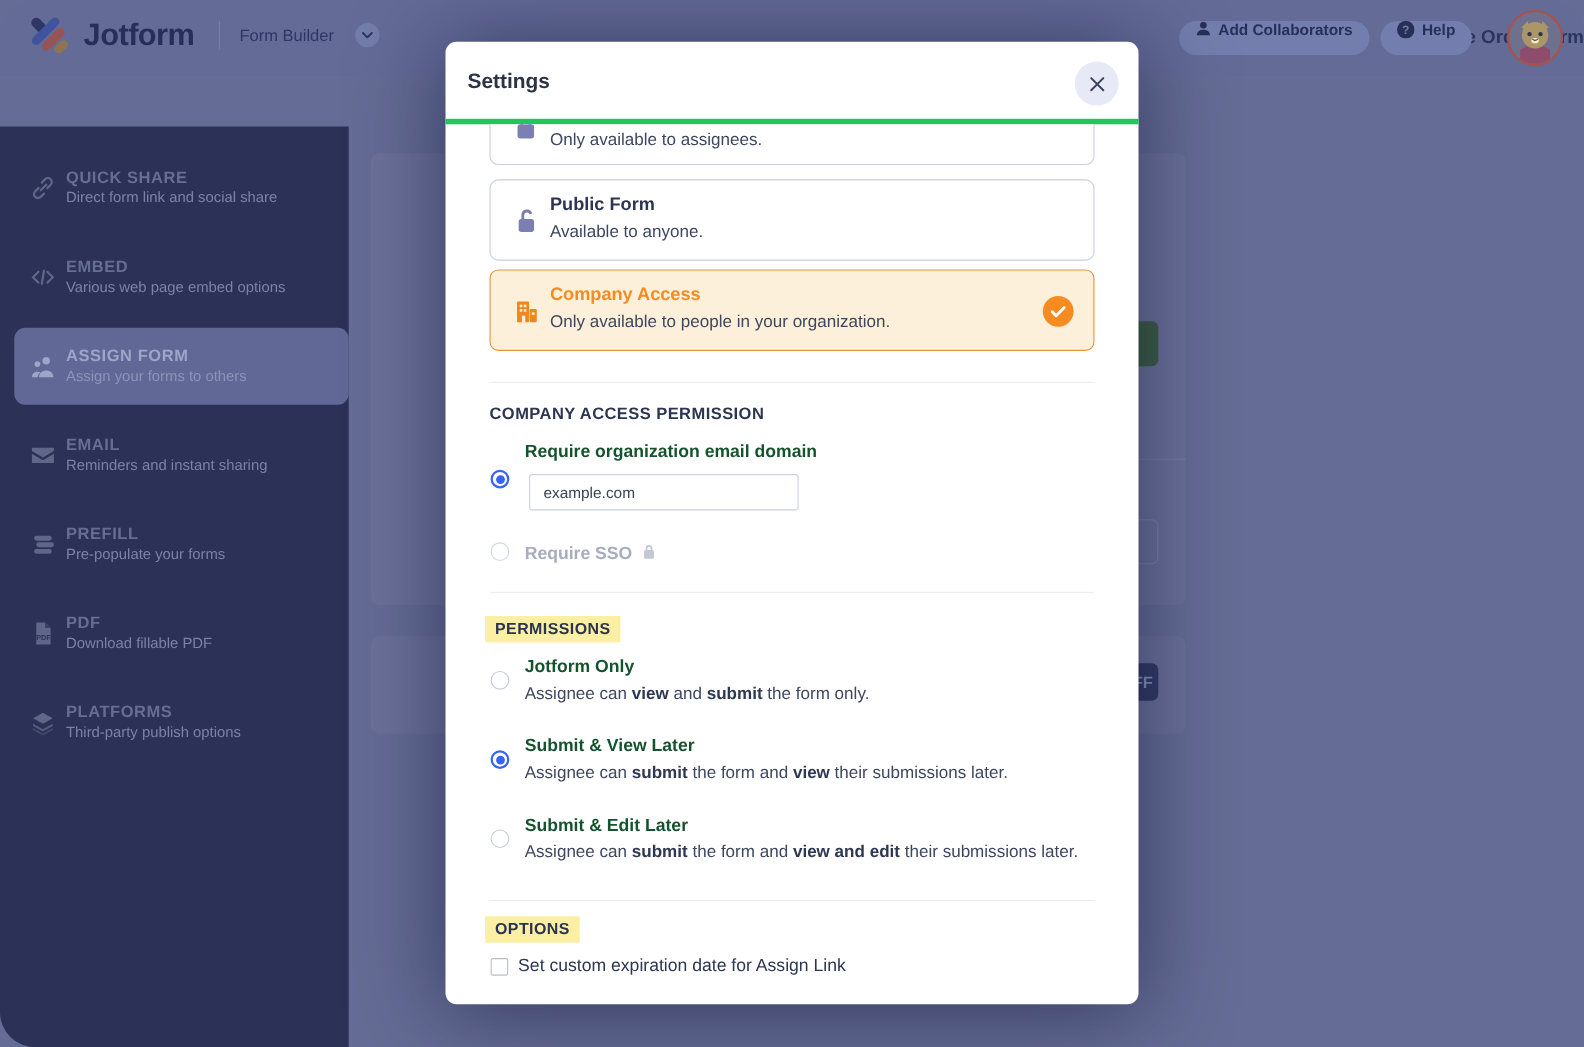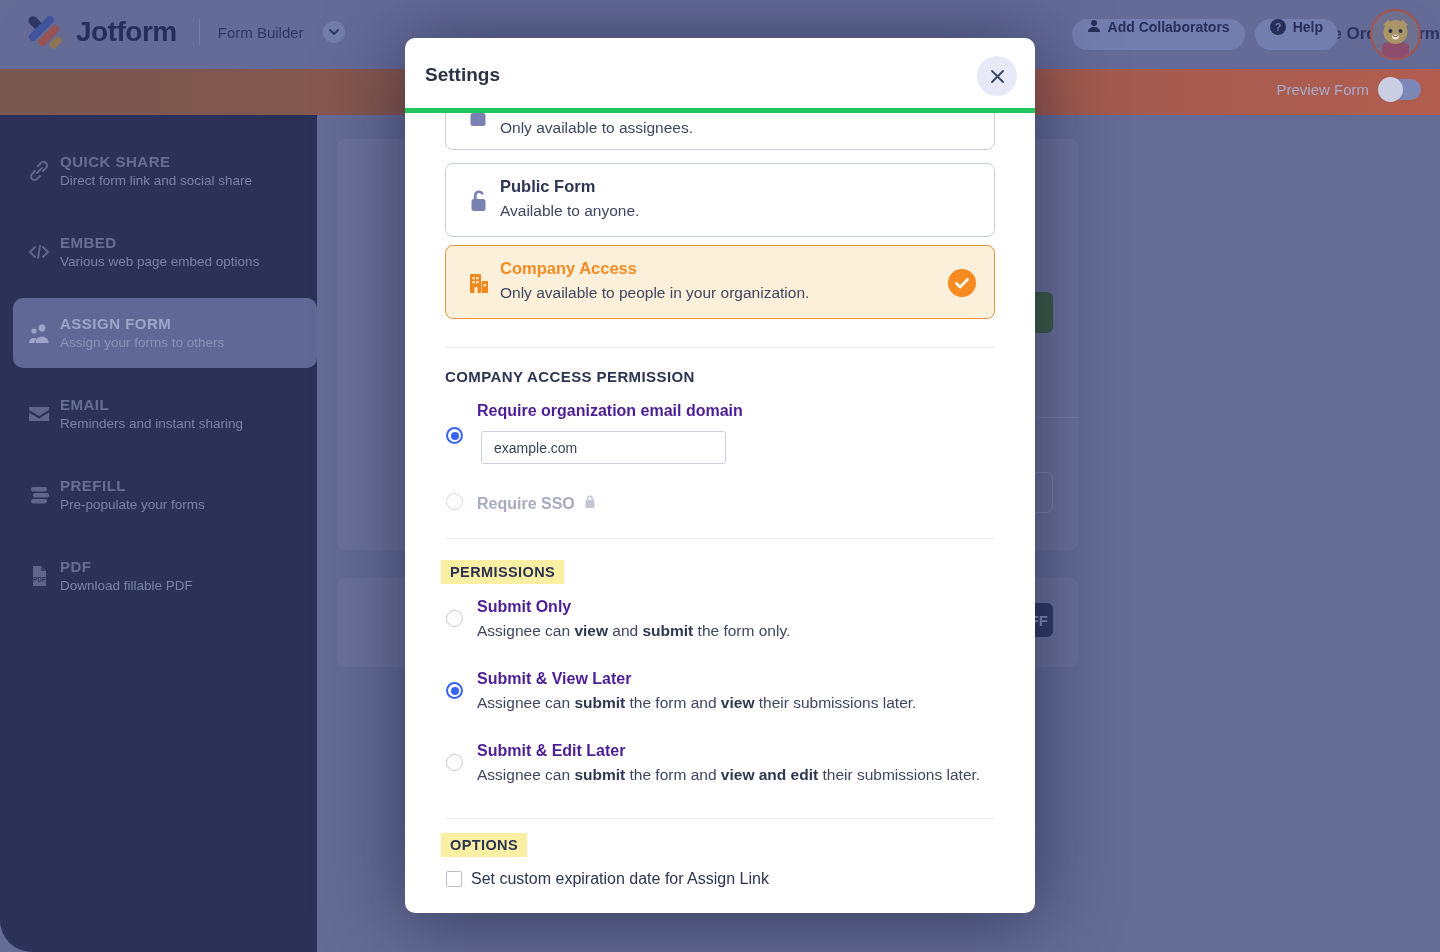--- a/index.html
+++ b/index.html
@@ -80,21 +80,21 @@
 
   .section-heading { position:absolute; left:40px; font-size:15px; font-weight:bold; letter-spacing:0.4px; color:#2c3551; }
   .chip { position:absolute; left:36px; background:#fbefa3; padding:4px 9px; font-size:14.5px; font-weight:bold;
     letter-spacing:0.4px; color:#2b3352; }
 
   .radio { position:absolute; width:17px; height:17px; border-radius:50%; background:#fff; border:1.5px solid #c5c9d9; cursor:pointer; }
   .radio.on { border:2px solid #3864f2; }
   .radio.on::after { content:""; position:absolute; left:2.5px; top:2.5px; width:8px; height:8px; border-radius:50%; background:#3864f2; }
   .radio.dis { border:1.5px solid #d4d7e2; }
 
-  .opt-label { position:absolute; left:72px; font-size:16px; font-weight:bold; color:#4c1d95; }
+  .opt-label { position:absolute; left:72px; font-size:16px; font-weight:bold; color:#14532d; }
   .opt-label.gray { color:#a7acbf; display:flex; align-items:center; gap:8px; }
   .opt-desc { position:absolute; left:72px; font-size:15.5px; color:#3e4760; }
   .opt-desc b { color:#2f3852; }
 
   .domain-input { position:absolute; left:76px; width:245px; height:33px; border:1px solid #ccd0df; border-radius:3px;
     font-size:14px; color:#3b4358; padding:0 12px; font-family:"Liberation Sans","DejaVu Sans",sans-serif; outline:none; }
 
   .checkbox { position:absolute; left:41px; width:16px; height:16px; border:1.5px solid #b9bdcd; border-radius:2px; background:#fff; cursor:pointer; }
   .cb-label { position:absolute; left:66px; font-size:16px; color:#2c3551; }
 </style>
@@ -153,28 +153,20 @@
         <polygon points="36,14 30,8 29,17" fill="#ab9668"></polygon>
         <circle cx="23.5" cy="21" r="12" fill="#ab9668"></circle>
         <circle cx="18.5" cy="20" r="2" fill="#2e3550"></circle>
         <circle cx="28.5" cy="20" r="2" fill="#2e3550"></circle>
         <ellipse cx="23.5" cy="26" rx="3.4" ry="2.4" fill="#efe7da"></ellipse>
         <path d="M21 24.6 q2.5 2.2 5 0" stroke="#5c4436" stroke-width="1" fill="none"></path>
       </svg>
     </div>
   </div>
 
-  <div class="subheader">
-    <div class="preview-wrap">
-      <span class="preview-label">Preview Form</span>
-      <span class="toggle">
-          <span class="knob"></span>
-        </span>
-    </div>
-  </div>
 
   <div class="bg-panel1"></div>
   <div class="bg-panel2"></div>
   <div class="bg-link-frag">s</div>
   <div class="bg-green-btn"></div>
   <div class="bg-divider"></div>
   <div class="bg-outline-box"></div>
   <div class="bg-dark-btn">FF</div>
 
   <div class="sidebar">
@@ -245,20 +237,31 @@
         <svg width="24" height="24" viewBox="0 0 24 24" fill="currentColor">
             <path d="M6 2h8l5 5v15H6z"></path>
             <path d="M14 2l5 5h-5z" fill="#3b4166"></path>
             <text x="12.5" y="18" text-anchor="middle" font-size="6.5" font-weight="bold" fill="#2c3257">PDF</text>
           </svg>
       </span>
       <span class="sb-text"><span class="sb-title">PDF</span><br>
       <span class="sb-desc">Download fillable PDF</span></span>
     </div>
 
+    <div class="sb-item" style="top:521px;">
+      <span class="sb-icon">
+        <svg width="24" height="24" viewBox="0 0 24 24" fill="currentColor">
+            <path d="M12 3l9 5-9 5-9-5z"></path>
+            <path d="M3 13l9 5 9-5 0 2-9 5-9-5z" opacity="0.8"></path>
+            <path d="M3 17l9 5 9-5 0 1.5-9 5-9-5z" opacity="0.6"></path>
+          </svg>
+      </span>
+      <span class="sb-text"><span class="sb-title">PLATFORMS</span><br>
+      <span class="sb-desc">Third-party publish options</span></span>
+    </div>
   </div>
 
   <div class="modal">
     <div class="modal-header">
       <span class="modal-title">Settings</span>
       <span class="modal-close">
         <svg width="15" height="15" viewBox="0 0 15 15">
             <path d="M2 2l11 11M13 2L2 13" stroke="#3a4262" stroke-width="1.8" stroke-linecap="round"></path>
           </svg>
       </span>
@@ -328,21 +331,21 @@
               <rect x="2.5" y="6" width="9" height="8" rx="1.5"></rect>
             </svg>
         </span>
       </span>
 
       <div class="divider" style="top:425px;"></div>
 
       <div class="chip" style="top:447px;">PERMISSIONS</div>
 
       <span class="radio" style="left:41px; top:497px;"></span>
-      <span class="opt-label" style="top:485px;">Submit Only</span>
+      <span class="opt-label" style="top:485px;">Jotform Only</span>
       <span class="opt-desc" style="top:509px;">Assignee can <b>view</b> and <b>submit</b> the form only.</span>
 
       <span class="radio on" style="left:41px; top:569px;"></span>
       <span class="opt-label" style="top:557px;">Submit &amp; View Later</span>
       <span class="opt-desc" style="top:581px;">Assignee can <b>submit</b> the form and <b>view</b> their submissions later.</span>
 
       <span class="radio" style="left:41px; top:641px;"></span>
       <span class="opt-label" style="top:629px;">Submit &amp; Edit Later</span>
       <span class="opt-desc" style="top:653px;">Assignee can <b>submit</b> the form and <b>view and edit</b> their submissions later.</span>
 

